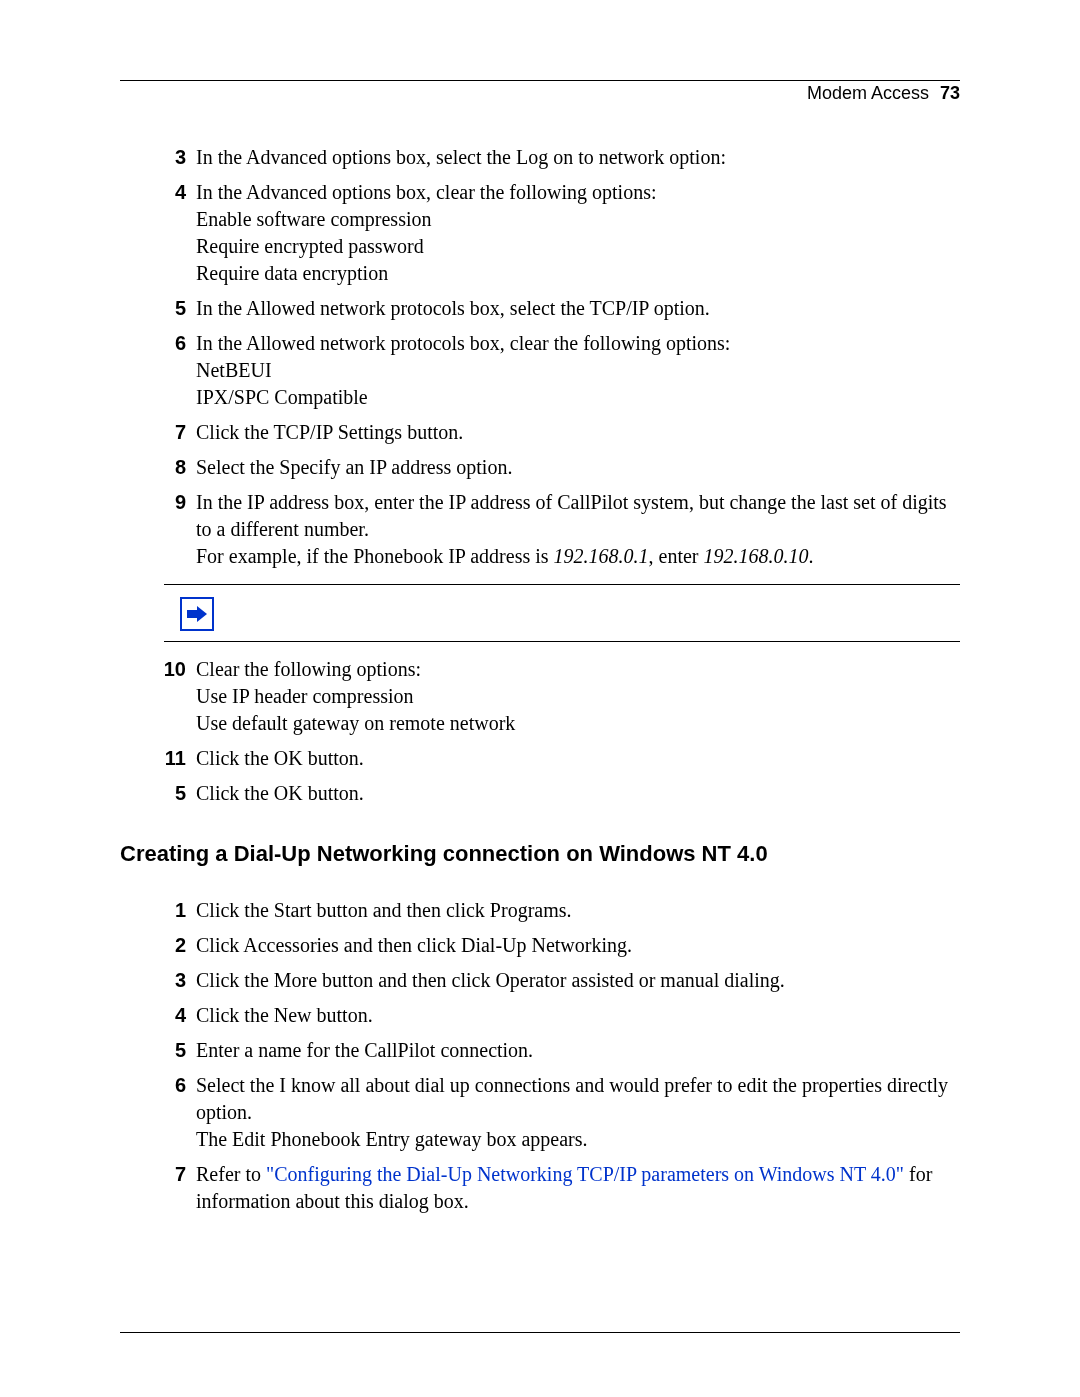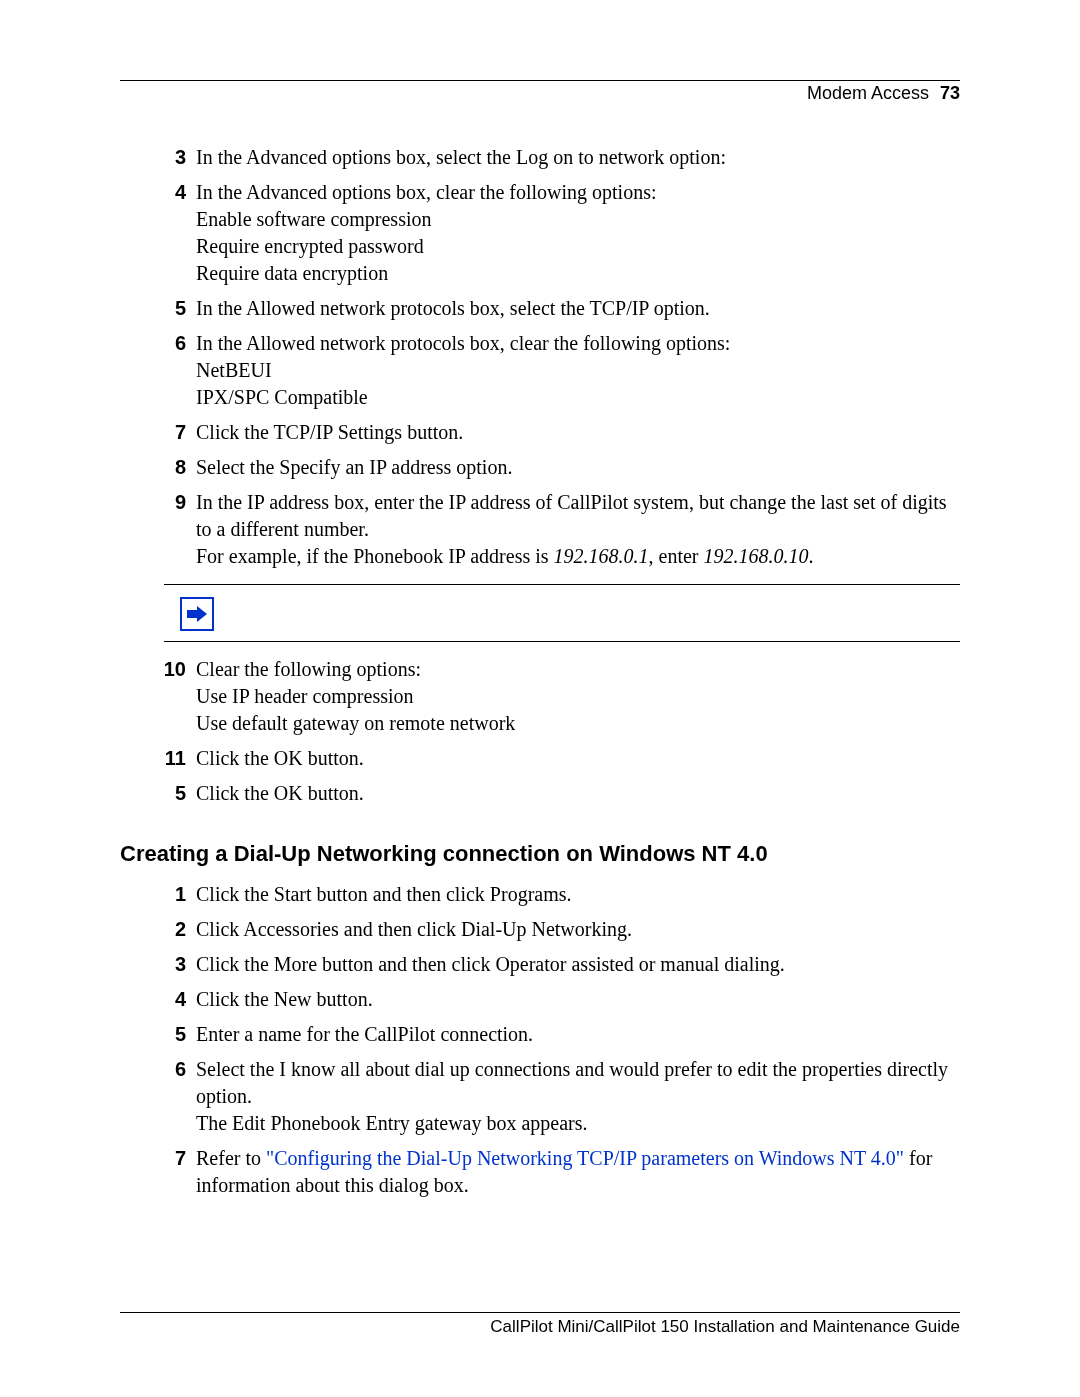--- a/index.html
+++ b/index.html
@@ -74,21 +74,21 @@
   .note-icon svg { display:block; }
   .note-text {
     font-size: 20px;
     line-height: 1.35;
     padding-right: 10px;
   }
   .section-heading {
     font-family: Arial, Helvetica, sans-serif;
     font-weight: bold;
     font-size: 22px;
-    margin: 34px 0 14px 0;
+    margin: 34px 0 30px 0;
   }
   .link {
     color: #0033cc;
   }
   .footer {
     position: absolute;
     left: 120px;
     right: 120px;
     bottom: 60px;
   }
@@ -195,16 +195,15 @@
         <div class="content"><span>Select the </span><span class="b">I know all about dial up connections and would prefer to edit the properties directly</span><span> option.</span><br><span>The </span><span class="b">Edit Phonebook Entry</span><span> gateway box appears.</span></div>
       </div>
       <div class="step">
         <div class="num">7</div>
         <div class="content"><span>Refer to </span><span class="link">"Configuring the Dial-Up Networking TCP/IP parameters on Windows NT 4.0"</span><span> for information about this dialog box.</span></div>
       </div>
     </div>
 
   <div class="footer">
     <div class="footer-line"></div>
-    <div class="footer-text">CallPilot Mini/CallPilot 150 Installation and Maintenance Guide</div>
   </div>
 
 </div>
 
 </body></html>

